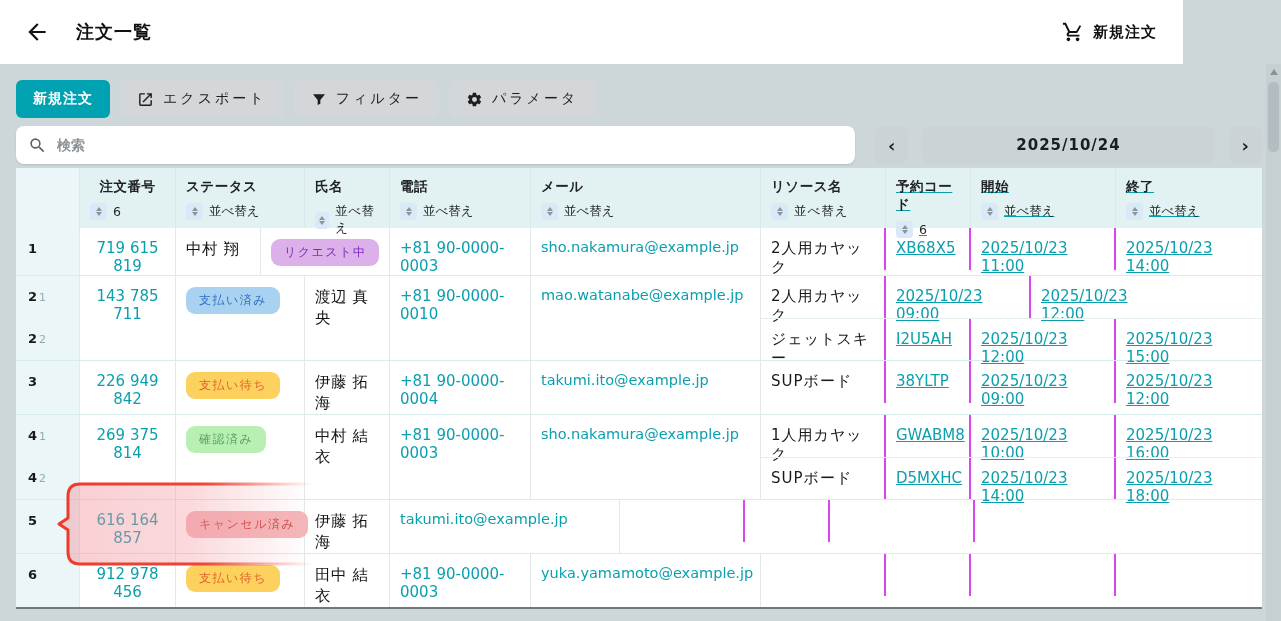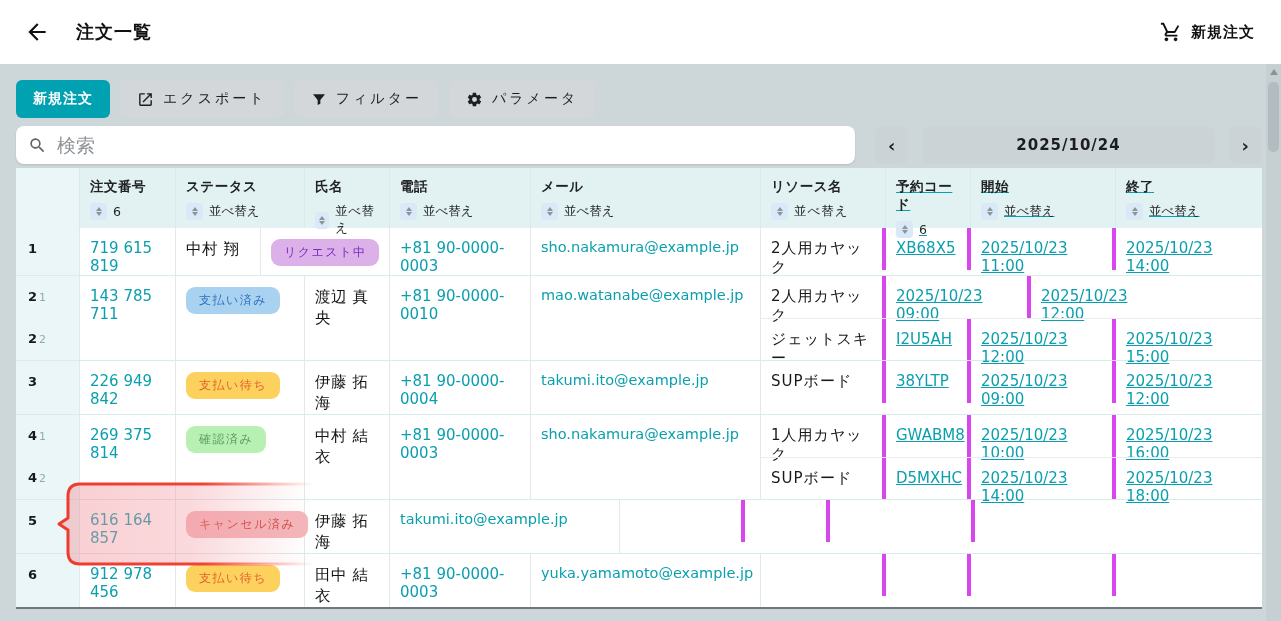--- a/index.html
+++ b/index.html
@@ -3,21 +3,21 @@
 <meta charset="utf-8">
 <style>
   * { box-sizing: border-box; margin: 0; padding: 0; }
   html,body { width:1281px; height:621px; overflow:hidden; }
   body {
     font-family: "DejaVu Sans", "Liberation Sans", sans-serif;
     background:#cdd7d9; color:#1b1d1e; position:relative;
   }
   
   .topbar {
-    position:absolute; top:0; left:0; width:1281px; height:64px;
+    position:absolute; top:0; left:0; width:1183px; height:64px;
     background:#ffffff; display:flex; align-items:center; z-index:5;
   }
   .back-btn { margin-left:20px; width:34px; height:34px; display:flex; align-items:center; justify-content:center; cursor:pointer; background:none; border:none; }
   .page-title { margin-left:22px; font-size:18px; font-weight:600; color:#111; letter-spacing:1px; }
   .top-right { margin-left:auto; margin-right:26px; display:flex; align-items:center; gap:9px; cursor:pointer; }
   .top-right span { font-size:15px; font-weight:600; color:#111; letter-spacing:1px; }
   
   .scrollbar { position:absolute; right:0; top:64px; width:15px; height:557px; background:#c6cfd2; z-index:6; }
   .scroll-up { width:15px; height:16px; display:flex; align-items:center; justify-content:center; }
   .scroll-up:after { content:""; border-left:4px solid transparent; border-right:4px solid transparent; border-bottom:6px solid #87929b; }
@@ -30,21 +30,21 @@
     background:#d3d7d9; color:#1c1e1f; font-family:inherit;
   }
   .btn.primary { background:#00a2b2; color:#fff; font-weight:600; letter-spacing:1px; }
   .btn .ic { display:flex; }
   
   .searchrow { position:absolute; top:126px; left:16px; width:1246px; display:flex; gap:10px; }
   .searchbox {
     flex:0 0 839px; height:38px; background:#fff; border-radius:8px; display:flex; align-items:center;
     padding:0 12px; gap:10px; box-shadow:0 1px 2px rgba(0,0,0,.12);
   }
-  .searchbox input { border:none; outline:none; flex:1; font-size:19px; font-family:inherit; color:#6d28d9; background:transparent; }
+  .searchbox input { border:none; outline:none; flex:1; font-size:14px; font-family:inherit; color:#6d28d9; background:transparent;font-weight:bold; }
   .searchbox input::placeholder { color:#8d9296; }
   .navbtn { width:34px; height:38px; border:none; border-radius:8px; background:#ccd3d6; font-size:18px; font-weight:700; color:#1b1d1e; cursor:pointer; display:flex; align-items:center; justify-content:center; font-family:inherit;}
   .datebtn { width:298px; height:38px; border:none; border-radius:8px; background:#ccd3d6; font-size:15px; font-weight:700; color:#1b1d1e; letter-spacing:1px; cursor:pointer; font-family:inherit; margin-left:4px;}
   .navbtn.next { margin-left:4px; }
   .spacer { flex:1; }
   
   .table { position:absolute; top:168px; left:16px; width:1246px; background:#fff; border-bottom:2px solid #6f787c; }
   .thead { display:flex; height:60px; background:#e2f1f2; }
   .th { padding:10px 10px 0 10px; border-right:1px solid #dde8e9; }
   .th:last-child { border-right:none; }
@@ -64,36 +64,36 @@
   .b-res   { width:125px; }
   .b-code  { width:85px;  }
   .b-start { width:145px; }
   .b-end   { width:146px; }
   .group { display:flex; border-top:1px solid #d8ecec; }
   .tbody .group:first-child { border-top:none; }
   .cell { border-right:1px solid #e3e8e9; padding:11px 10px 0 10px; font-size:15px; }
   .c-idx { background:#eaf6f7; padding:0; }
   .idx-row { height:42px; padding:13px 0 0 12px; font-size:13px; font-weight:700; color:#17191a; }
   .idx-sub { font-size:11px; font-weight:400; color:#93aab6; margin-left:2px; }
-  .c-order { text-align:left; }
+  .c-order { text-align:center; }
   .c-order a { color:#0a9fae; text-decoration:none; font-size:15px; }
   .badge { display:inline-block; padding:5px 13px; border-radius:9px; font-size:12px; letter-spacing:1.5px; white-space:nowrap; }
   .badge:empty { display:none; }
   .badge-request   { background:#dcb0e8; color:#7b2bbd; }
   .badge-paid      { background:#a9d2f0; color:#2f6fc4; }
   .badge-pending   { background:#fdd15e; color:#e2622b; }
   .badge-confirmed { background:#b8f0b4; color:#5aa05e; }
   .badge-cancelled { background:#f4b6ba; color:#cf4a44; }
   .c-name { color:#141516; font-size:15.5px; letter-spacing:.5px; }
   .c-phone { color:#0a9fae; }
   .c-email { color:#0a9fae; font-size:14.5px; }
   .bookings { display:flex; flex-direction:column; flex:1; }
   .booking { display:flex; height:42px; }
   .booking + .booking { border-top:1px solid #e6eeee; }
-  .bcell { border-right:4px solid #d946ef; padding:11px 10px 0 10px; font-size:15px; }
+  .bcell { border-right:2px solid #d946ef; padding:11px 10px 0 10px; font-size:15px; }
   .b-res { color:#17191a; letter-spacing:1px; }
   .b-code, .b-start, .b-end { color:#0a9fae;text-decoration:underline; }
   .b-end { border-right:none; }
   
   .annotation { position:absolute; left:54px; top:476px; z-index:4; pointer-events:none; }
 </style>
 </head>
 <body>
 
 <div class="topbar">

